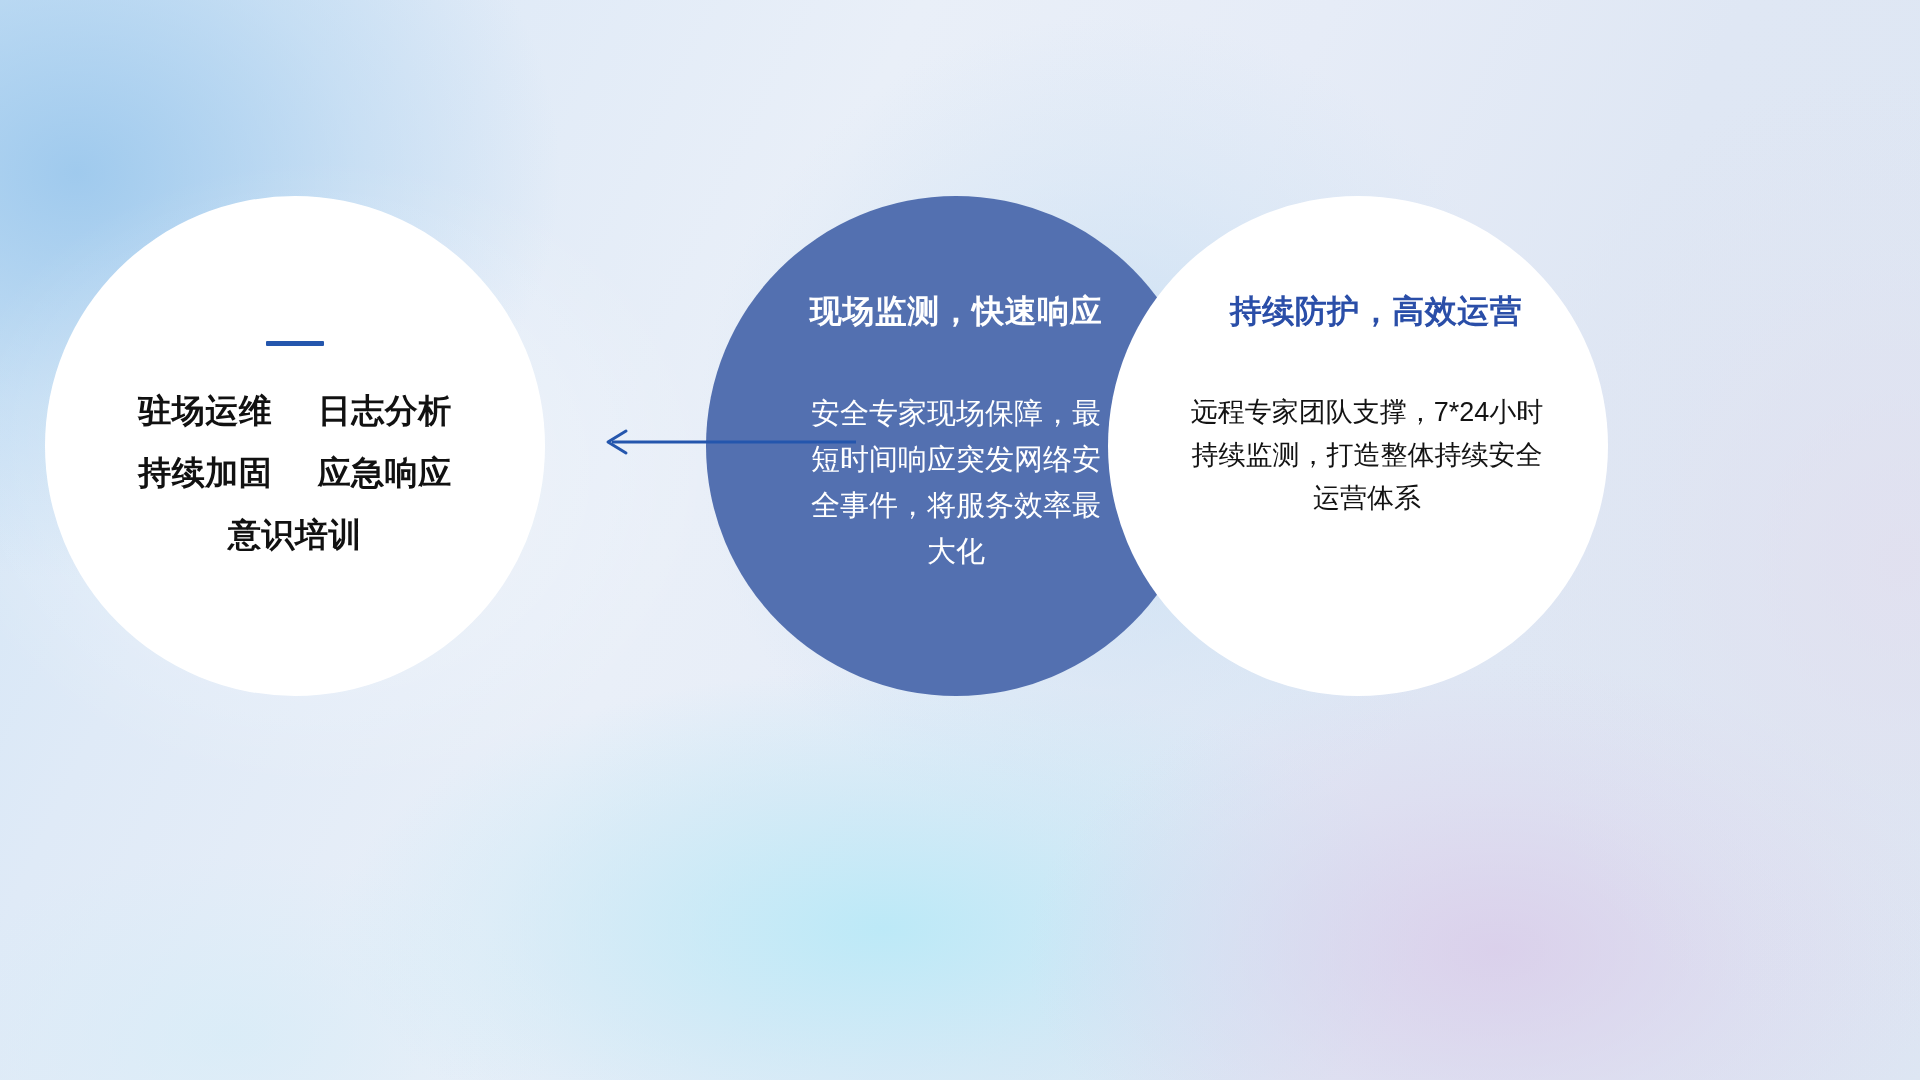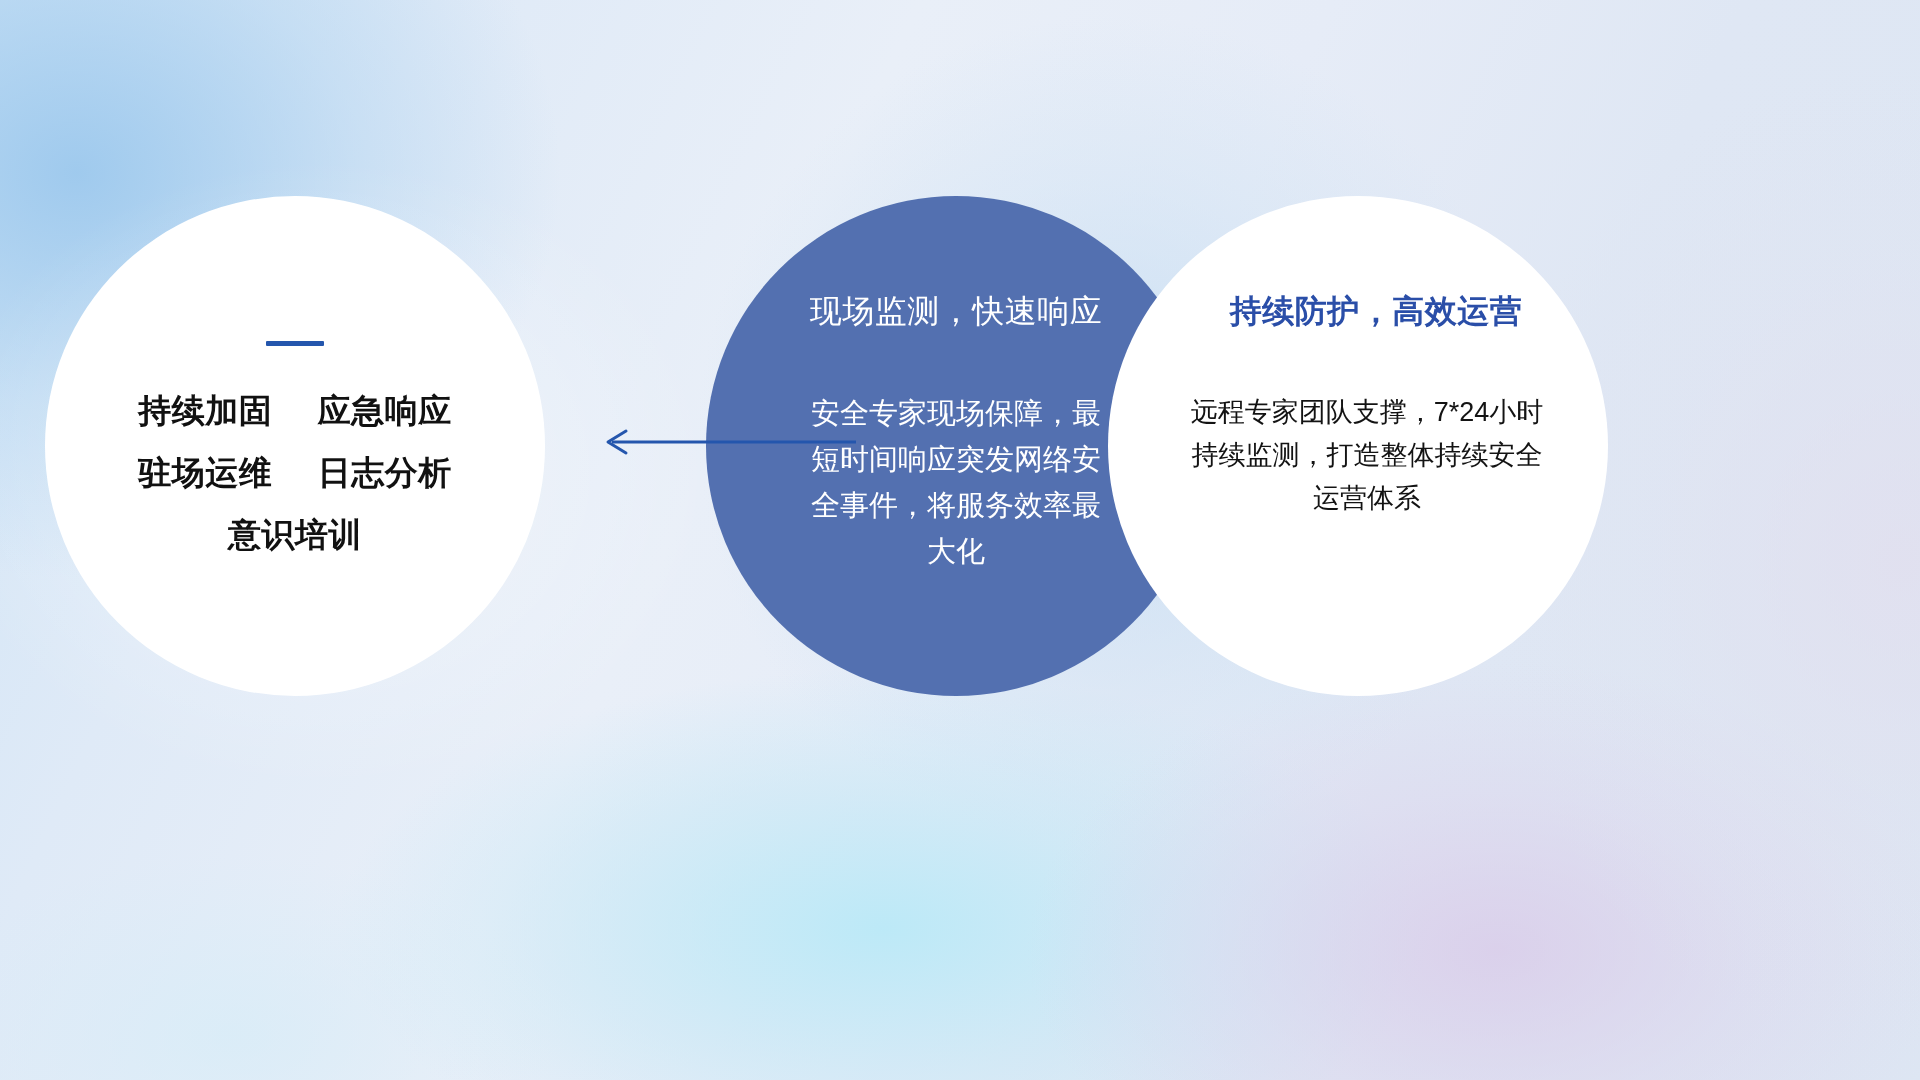--- a/index.html
+++ b/index.html
@@ -167,21 +167,21 @@
     flex-direction: column;
     align-items: center;
     justify-content: flex-start;
     text-align: center;
     color: #ffffff;
     padding-top: 98px;
     box-sizing: border-box;
   }
   #middle-title {
     font-size: 32px;
-    font-weight: normal;
+    font-weight: bold;
     letter-spacing: 0.5px;
     line-height: 1.1;
     white-space: nowrap;
     margin: 0;
   }
   #middle-body {
     margin-top: 62px;
     font-size: 29px;
     font-weight: normal;
     line-height: 1.58;
@@ -254,31 +254,31 @@
 
   <svg id="arrow-connector" viewBox="0 0 260 48" xmlns="http://www.w3.org/2000/svg">
     <line x1="256" y1="24" x2="12" y2="24" stroke="#2456ad" stroke-width="3"></line>
     <polyline points="26,13 8,24 26,35" fill="none" stroke="#2456ad" stroke-width="3" stroke-linecap="round" stroke-linejoin="round"></polyline>
   </svg>
 
   <div id="left-content">
     <div id="left-divider"></div>
 
     <p class="left-line">
+      <span>驻场运维</span>
+      <span class="gap"></span>
+      <span>日志分析</span>
+    </p>
+
+    <p class="left-line">
       <span>持续加固</span>
       <span class="gap"></span>
       <span>应急响应</span>
     </p>
 
-    <p class="left-line">
-      <span>驻场运维</span>
-      <span class="gap"></span>
-      <span>日志分析</span>
-    </p>
-
     <p class="left-line">意识培训</p>
   </div>
 
   <div id="middle-content">
     <h2 id="middle-title">现场监测，快速响应</h2>
     <p id="middle-body">安全专家现场保障，最短时间响应突发网络安全事件，将服务效率最大化</p>
   </div>
 
   <div id="right-content">
     <h2 id="right-title">持续防护，高效运营</h2>

